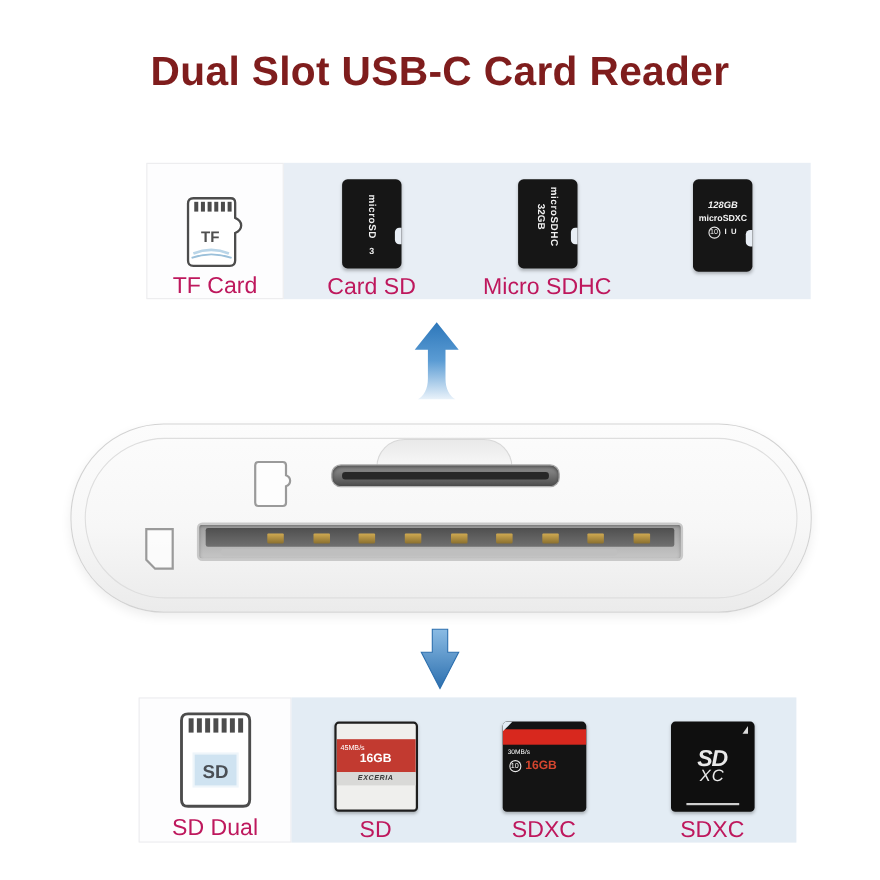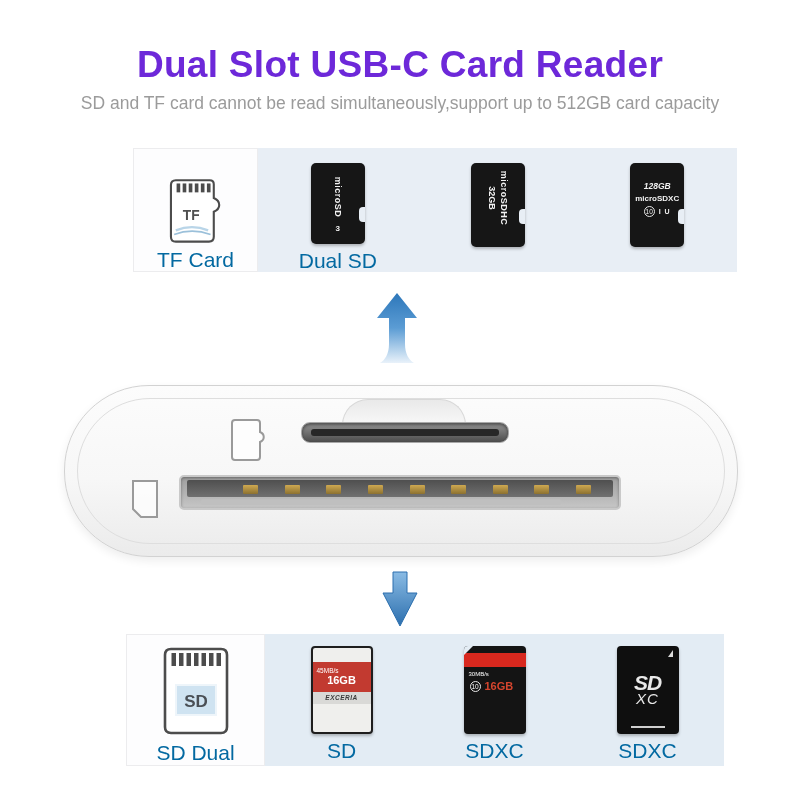--- a/index.html
+++ b/index.html
@@ -1,37 +1,37 @@
 <!DOCTYPE html>
 <html><head>
 <meta charset="utf-8">
 <style>
   html,body{margin:0;padding:0;background:#ffffff;}
   .canvas{position:relative;width:800px;height:800px;background:#ffffff;overflow:hidden;
           font-family:"Liberation Sans",sans-serif;}
 
   
   .title{position:absolute;top:44px;left:0;width:800px;text-align:center;margin:0;
-         font-size:37px;font-weight:bold;color:#6d28d9;letter-spacing:.3px;}
+         font-size:37px;font-weight:bold;color:#7f1d1d;letter-spacing:.3px;}
   .subtitle{position:absolute;top:93px;left:0;width:800px;text-align:center;margin:0;
             font-size:17.5px;color:#9b9b9b;}
 
   
   .row{position:absolute;display:flex;box-sizing:border-box;}
   .row.top{left:133px;top:148px;width:604px;height:124px;}
   .row.bottom{left:126px;top:634px;width:598px;height:132px;}
   .slot-panel{background:#fdfdfe;border:1px solid #ececee;box-sizing:border-box;
               display:flex;flex-direction:column;align-items:center;}
   .row.top .slot-panel{width:125px;padding-top:28px;}
   .row.bottom .slot-panel{width:139px;padding-top:10px;}
   .cards-panel{flex:1;display:flex;}
   .row.top .cards-panel{background:#e8eef5;}
   .row.bottom .cards-panel{background:#e3ecf4;}
   .card-col{flex:1;display:flex;flex-direction:column;align-items:center;}
-  .panel-label,.card-label{font-size:21px;color:#0369a1;line-height:1.1;}
+  .panel-label,.card-label{font-size:21px;color:#be185d;line-height:1.1;}
   .row.top .panel-label{margin-top:3px;}
   .row.bottom .panel-label{margin-top:4px;}
   .card-label{margin-top:5px;}
 
   
   .mcard{position:relative;width:54px;height:84px;margin-top:15px;background:#161616;
          border-radius:5px;box-shadow:0 2px 3px rgba(0,0,0,.25);color:#f2f2f2;overflow:hidden;}
   .mcard .notch{position:absolute;right:-1px;top:55%;width:7px;height:15px;
                 background:#e8eef5;border-radius:4px 0 0 4px;}
   .rot90{position:absolute;left:50%;top:42%;transform:translate(-50%,-50%) rotate(90deg);
@@ -73,21 +73,21 @@
   .recess{position:absolute;left:6px;right:6px;top:3px;height:17px;border-radius:2px;
           background:linear-gradient(180deg,#4f4f4f,#707070);}
   .pins{position:absolute;left:62px;right:28px;top:8px;height:9px;display:flex;
         justify-content:space-between;}
   .pin{width:15px;height:9px;border-radius:1px;
        background:linear-gradient(180deg,#cfa951,#8c7130);}
   .step{position:absolute;left:20px;right:58px;bottom:3px;height:6px;background:#bfbfbf;
         border-radius:2px;opacity:.9;}
 
   
-  .sdcard{position:relative;width:62px;height:88px;margin-top:12px;border-radius:4px;
+  .sdcard{position:relative;width:76px;height:88px;margin-top:22px;border-radius:4px;
           box-shadow:0 2px 3px rgba(0,0,0,.25);overflow:hidden;box-sizing:border-box;}
   .sd-red{background:#efefed;border:2px solid #1e1e1e;display:flex;flex-direction:column;}
   .red-band{margin-top:14px;height:30px;background:#c23a30;color:#fff;display:flex;
             flex-direction:column;align-items:center;justify-content:center;}
   .speed{font-size:6.5px;line-height:1;align-self:flex-start;margin-left:4px;}
   .red-cap{font-size:11px;font-weight:bold;line-height:1.1;}
   .exceria{height:12px;background:#d9d9d7;color:#3a3a3a;font-size:6.5px;font-weight:bold;
            font-style:italic;text-align:center;line-height:12px;letter-spacing:.5px;}
   .sd-hc{background:#141414;color:#fff;display:flex;flex-direction:column;}
   .sd-hc::before{content:"";position:absolute;top:0;left:0;border-top:9px solid #e3ecf4;
@@ -104,21 +104,20 @@
                 background:#cfcfcf;}
   .xc-l1{font-size:21px;font-weight:bold;font-style:italic;line-height:.85;letter-spacing:-1px;}
   .xc-l2{font-size:15px;font-weight:normal;font-style:italic;line-height:1;letter-spacing:1px;}
 </style>
 </head>
 <body>
 
 <div class="canvas">
 
   <h1 class="title">Dual Slot USB-C Card Reader</h1>
-  <p class="subtitle">SD and TF card cannot be read simultaneously,support up to 512GB card capacity</p>
 
   <div class="row top">
     <div class="slot-panel">
       <svg width="80" height="84" viewBox="0 0 80 84">
         <path d="M15 4 H57 Q62 4 62 9 V26 C71 30 71 39 62 43 V74 Q62 80 56 80 H15 Q9 80 9 74 V10 Q9 4 15 4 Z" fill="#ffffff" stroke="#4c4c4c" stroke-width="2.6"></path>
         <rect x="16" y="8" width="4.5" height="11" fill="#4c4c4c"></rect>
         <rect x="23.5" y="8" width="4.5" height="11" fill="#4c4c4c"></rect>
         <rect x="31" y="8" width="4.5" height="11" fill="#4c4c4c"></rect>
         <rect x="38.5" y="8" width="4.5" height="11" fill="#4c4c4c"></rect>
         <rect x="46" y="8" width="4.5" height="11" fill="#4c4c4c"></rect>
@@ -132,31 +131,32 @@
 
     <div class="cards-panel">
       <div class="card-col">
         <div class="mcard">
           <div class="rot90">
             <span class="m-logo">microSD</span>
           </div>
           <span class="m-mark">3</span>
           <i class="notch"></i>
         </div>
-        <div class="card-label">Dual SD</div>
+        <div class="card-label">Card SD</div>
       </div>
 
       <div class="card-col">
         <div class="mcard">
           <div class="rot90">
             <span class="m-logo">microSDHC</span>
             <span class="m-cap">32GB</span>
           </div>
           <i class="notch"></i>
         </div>
+        <div class="card-label">Micro SDHC</div>
       </div>
 
       <div class="card-col">
         <div class="mcard horiz">
           <span class="x-cap">128GB</span>
           <span class="x-logo">microSDXC</span>
           <span class="x-marks">
             <span class="circ">10</span>
             <span class="x-uhs">I U</span>
           </span>

